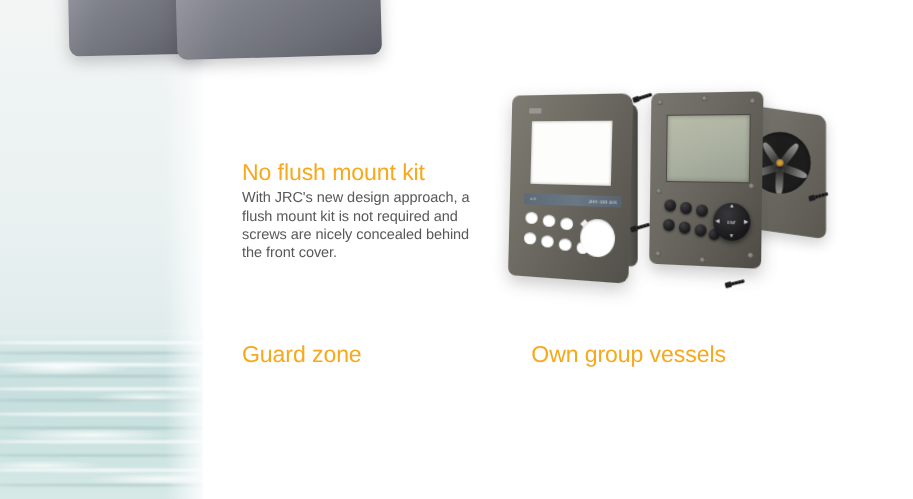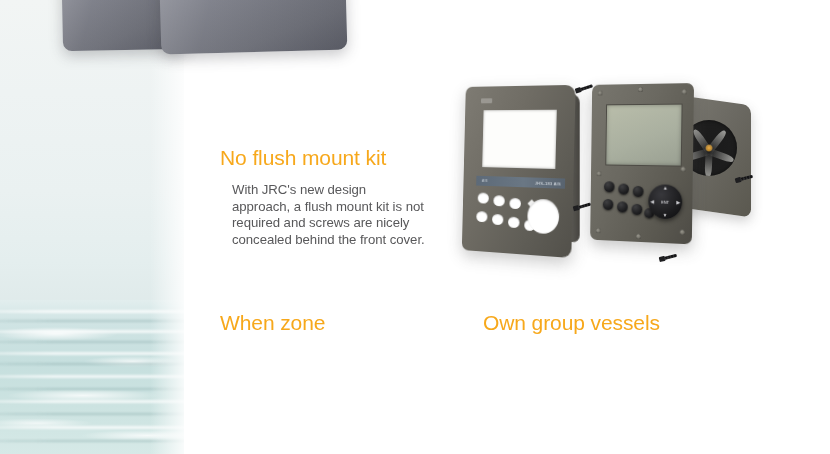--- a/index.html
+++ b/index.html
@@ -134,21 +134,21 @@
   .feature h2 {
     margin: 0 0 2px 0;
     font-family: Liberation Sans, sans-serif;
     font-weight: 400;
     font-size: 21px;
     line-height: 25px;
     color: #f7a81b;
     letter-spacing: -0.1px;
   }
   .feature p {
-    margin: 12px;
+    margin: 0;
     font-family: "Liberation Sans", sans-serif;
     font-size: 13.2px;
     line-height: 16.6px;
     color: #58585a;
     letter-spacing: -0.05px;
   }
   #feature-flush  { left: 220px; top: 145px; width: 218px; }
   #feature-guard  { left: 220px; top: 310px; width: 230px; }
   #feature-group  { left: 483px; top: 310px; width: 265px; }
   #feature-group p { text-align: justify; }
@@ -400,21 +400,21 @@
     <div class="sheen"></div>
 
   </div>
 
   <div class="feature" id="feature-flush">
     <h2>No flush mount kit</h2>
     <p>With JRC's new design approach, a flush mount kit is not required and screws are nicely concealed behind the front cover.</p>
   </div>
 
   <div class="feature" id="feature-guard">
-    <h2>When zone</h2>
+    <h2>Guard zone</h2>
   </div>
 
   <div class="feature" id="feature-group">
     <h2>Own group vessels</h2>
   </div>
 
   <div class="feature-cut" id="feature-cut-left">
     <h2></h2>
   </div>
   <div class="feature-cut" id="feature-cut-right">

